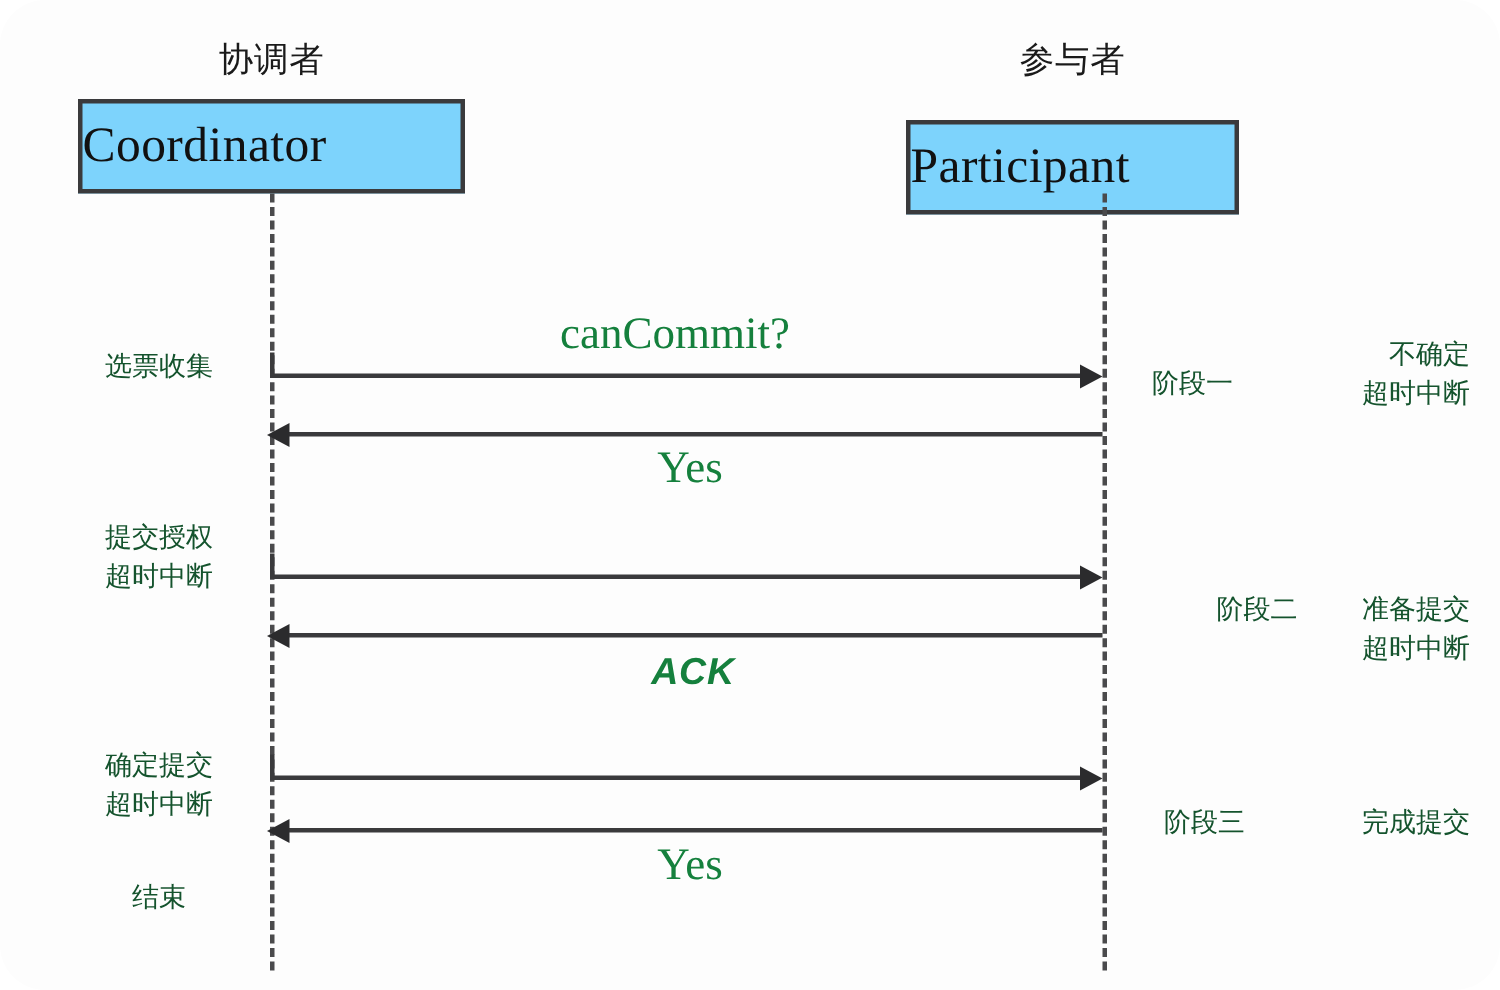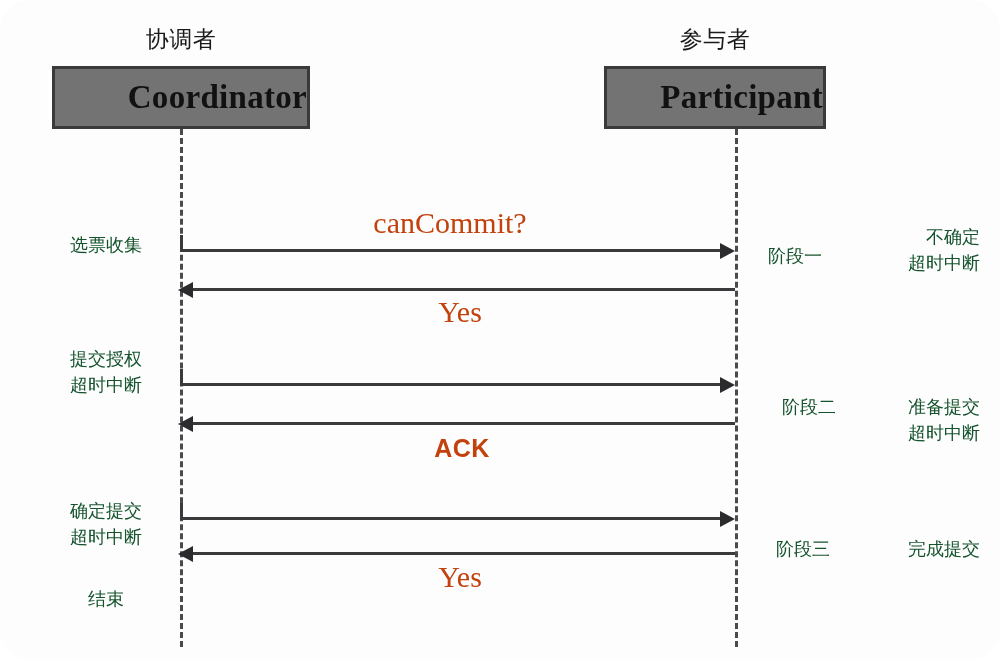--- a/index.html
+++ b/index.html
@@ -25,26 +25,25 @@
     font-family: "Liberation Sans", sans-serif;
     font-size: 23px;
     color: #1a1a1a;
     text-align: center;
     letter-spacing: 0.5px;
     white-space: nowrap;
   }
   .actor-box {
     position: absolute;
     border: 3px solid #3a3a3c;
-    background: #737373;
+    background: #7dd3fc;
     box-sizing: border-box;
     display: flex;
     align-items: center;
-    justify-content: flex-end;
-    font-weight: bold;
+    justify-content: flex-start;
   }
   .actor-box span {
     font-family: "Liberation Serif", serif;
     font-size: 33px;
     color: #111111;
     letter-spacing: 0.3px;
     white-space: nowrap;
   }
 
   
@@ -78,21 +77,21 @@
     width: 0;
     height: 0;
     border-top: 8px solid transparent;
     border-bottom: 8px solid transparent;
     border-right: 15px solid #2b2b2d;
   }
   .msg-label {
     position: absolute;
     font-family: "Liberation Serif", serif;
     font-size: 30px;
-    color: #c2410c;
+    color: #15803d;
     text-align: center;
     white-space: nowrap;
     transform: translateX(-50%);
   }
   .msg-label.sans-bold {
     font-family: "Liberation Sans", sans-serif;
     font-weight: bold;
     font-size: 25px;
     letter-spacing: 0.5px;
   }
@@ -126,42 +125,42 @@
   <div class="actor-title" style="left:52px; top:24px; width:258px;">协调者</div>
 
   <div class="actor-box" style="left:52px; top:66px; width:258px; height:63px;">
     <span>Coordinator</span>
   </div>
 
   <div class="lifeline" style="left:180px; top:129px; height:518px;"></div>
 
   <div class="actor-title" style="left:604px; top:24px; width:222px;">参与者</div>
 
-  <div class="actor-box" style="left:604px; top:66px; width:222px; height:63px;">
+  <div class="actor-box" style="left:604px; top:80px; width:222px; height:63px;">
     <span>Participant</span>
   </div>
 
   <div class="lifeline" style="left:735px; top:129px; height:518px;"></div>
 
   <div class="msg-label" style="left:450px; top:206px;">canCommit?</div>
   <div class="msg-stub" style="left:180px; top:235px; height:16px;"></div>
   <div class="msg-line" style="left:180px; top:249px; width:545px;"></div>
   <div class="arrow-right" style="left:720px; top:243px;"></div>
 
   <div class="msg-line" style="left:183px; top:288px; width:552px;"></div>
   <div class="arrow-left" style="left:178px; top:282px;"></div>
   <div class="msg-label" style="left:460px; top:295px;">Yes</div>
 
   <div class="msg-stub" style="left:180px; top:369px; height:16px;"></div>
   <div class="msg-line" style="left:180px; top:383px; width:545px;"></div>
   <div class="arrow-right" style="left:720px; top:377px;"></div>
 
   <div class="msg-line" style="left:183px; top:422px; width:552px;"></div>
   <div class="arrow-left" style="left:178px; top:416px;"></div>
-  <div class="msg-label sans-bold" style="left:462px; top:434px;">ACK</div>
+  <div class="msg-label sans-bold" style="left:462px; top:434px;font-style:italic;">ACK</div>
 
   <div class="msg-stub" style="left:180px; top:503px; height:16px;"></div>
   <div class="msg-line" style="left:180px; top:517px; width:545px;"></div>
   <div class="arrow-right" style="left:720px; top:511px;"></div>
 
   <div class="msg-line" style="left:183px; top:552px; width:552px;"></div>
   <div class="arrow-left" style="left:178px; top:546px;"></div>
   <div class="msg-label" style="left:460px; top:560px;">Yes</div>
 
   <div class="side-label left" style="left:106px; top:234px;">
@@ -181,21 +180,21 @@
   <div class="side-label left" style="left:106px; top:588px;">
     <div>结束</div>
   </div>
 
   <div class="side-label right" style="left:768px; top:245px;">阶段一</div>
   <div class="side-label right-aligned" style="left:980px; top:226px;">
     <div>不确定</div>
     <div>超时中断</div>
   </div>
 
-  <div class="side-label right" style="left:782px; top:396px;">阶段二</div>
+  <div class="side-label right" style="left:811px; top:396px;">阶段二</div>
   <div class="side-label right-aligned" style="left:980px; top:396px;">
     <div>准备提交</div>
     <div>超时中断</div>
   </div>
 
   <div class="side-label right" style="left:776px; top:538px;">阶段三</div>
   <div class="side-label right-aligned" style="left:980px; top:538px;">
     <div>完成提交</div>
   </div>
 

